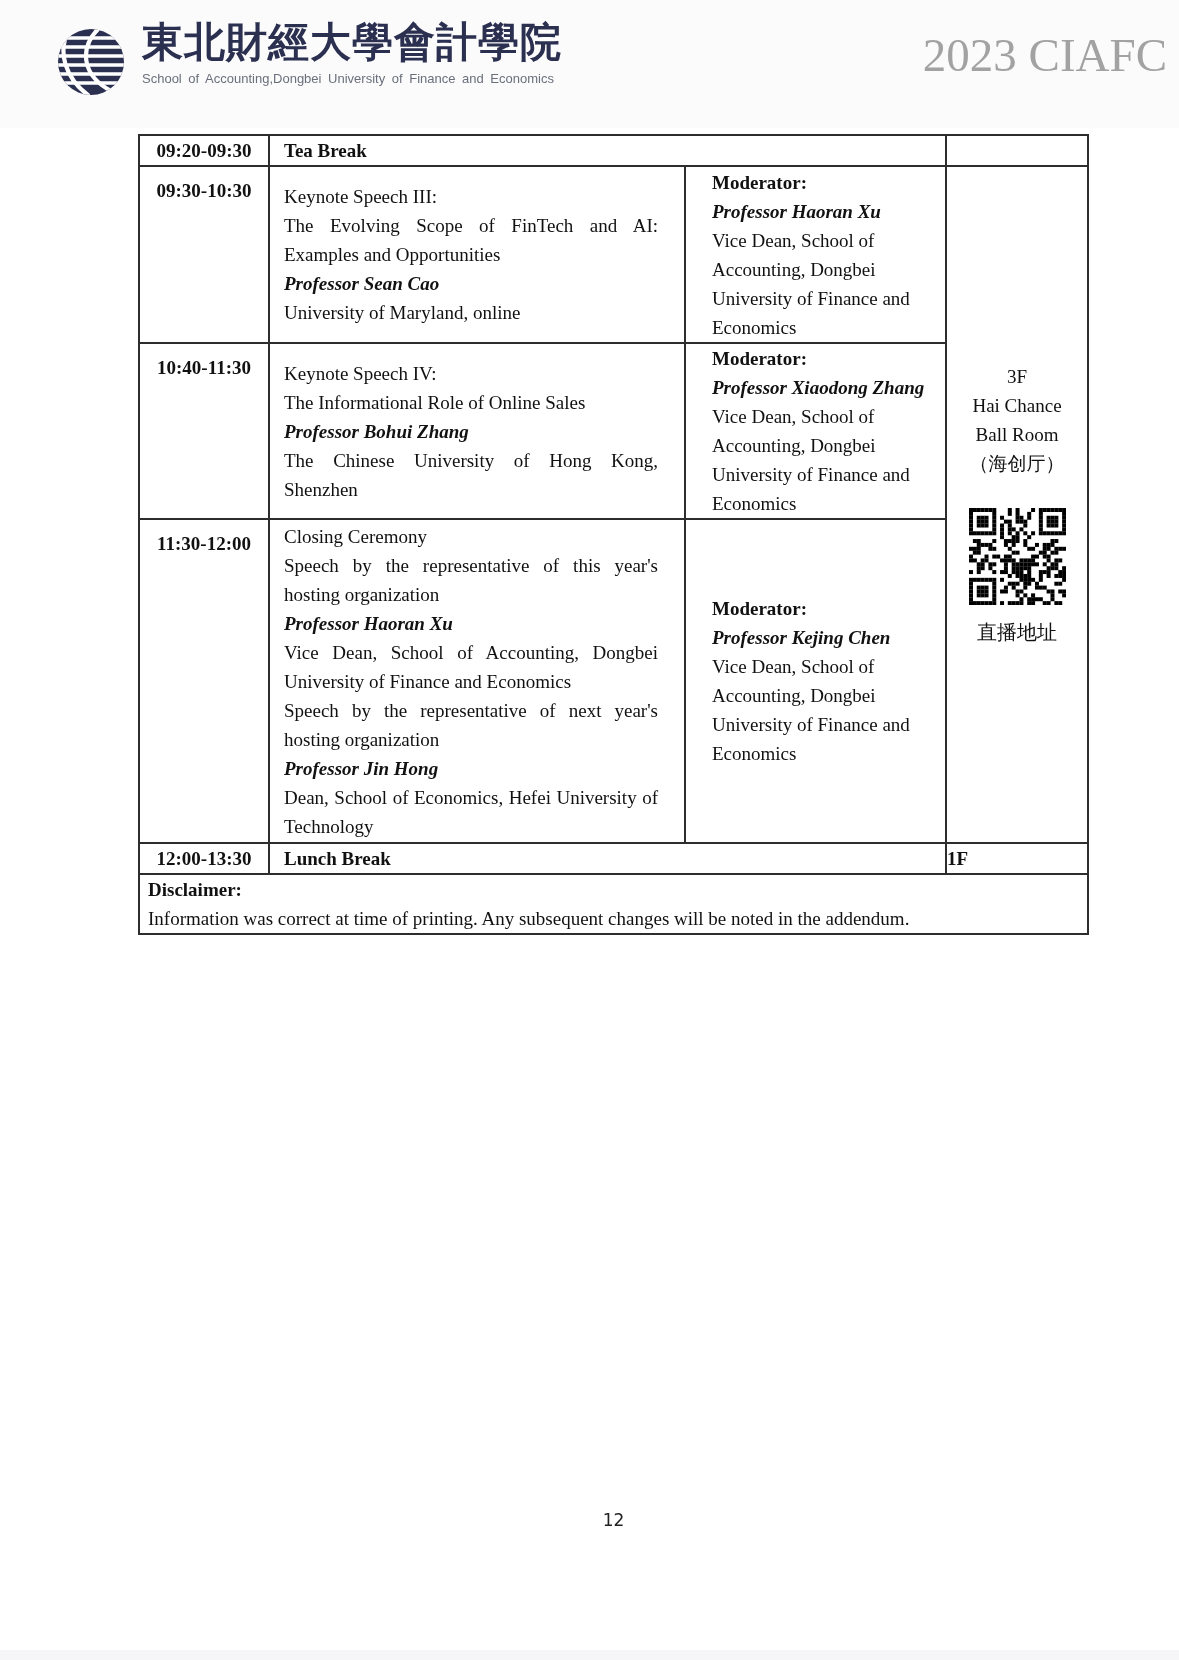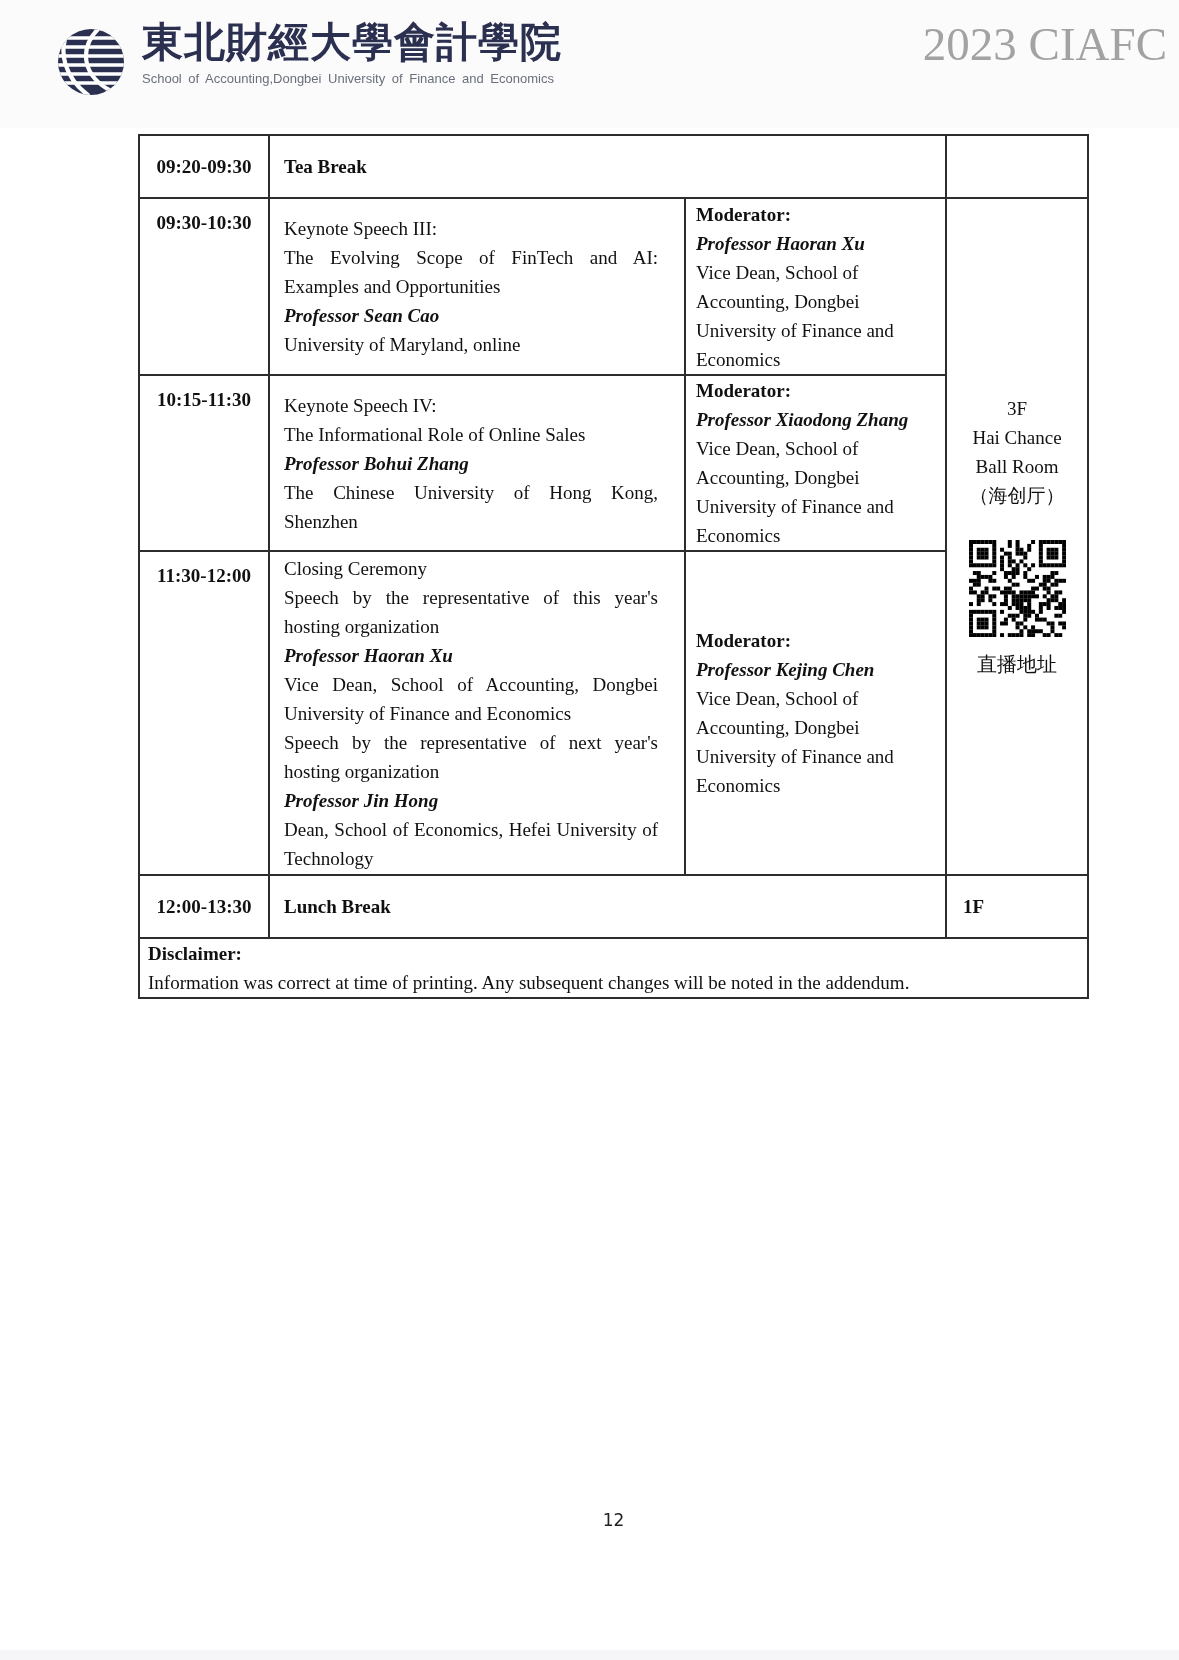--- a/index.html
+++ b/index.html
@@ -10,33 +10,33 @@
   }
   
   .header-band{position:absolute;top:0;left:0;width:1179px;height:128px;background:#fbfbfc;}
   .logo{position:absolute;left:55px;top:18px;display:flex;align-items:flex-start;gap:15px;}
   .globe-wrap{width:72px;height:72px;margin-top:8px;}
   .logo-text{display:flex;flex-direction:column;}
   .logo-cn{font-size:41px;line-height:48px;font-weight:bold;color:#2b3050;letter-spacing:1px;
            font-family:"DejaVu Serif","Liberation Serif",serif;}
   .logo-en{font-size:13px;line-height:16px;margin-top:5px;color:#6a6f7b;word-spacing:3px;
            font-family:"Liberation Sans","DejaVu Sans",sans-serif;}
-  .conf-mark{position:absolute;top:16px;right:12px;font-size:47px;line-height:56px;color:#a2a2a2;
+  .conf-mark{position:absolute;top:27px;right:12px;font-size:47px;line-height:56px;color:#a2a2a2;
              font-family:"Liberation Serif",serif;margin-left:20px;}
   
   table.schedule{position:absolute;left:138px;top:134px;width:949px;border-collapse:collapse;table-layout:fixed;}
-  .schedule td{border:2px solid #2d2d2d;font-size:19px;line-height:29px;vertical-align:middle;padding:16px;overflow:hidden;}
+  .schedule td{border:2px solid #2d2d2d;font-size:19px;line-height:29px;vertical-align:middle;padding:0;overflow:hidden;}
   .schedule td.time{font-weight:bold;text-align:center;}
   .schedule td.time.top{vertical-align:top;padding-top:9px;}
   .schedule td.break-cell{font-weight:bold;padding-left:14px;}
   .schedule td.session{padding:0 26px 0 14px;}
   .session .just{text-align:justify;}
   .session .b{font-weight:normal;}
   .session .bi{font-weight:bold;font-style:italic;}
-  .schedule td.moderator{padding:0 6px 0 10px;}
+  .schedule td.moderator{padding:0 6px 0 26px;}
   .moderator .label{font-weight:bold;}
   .moderator .name{font-weight:bold;font-style:italic;}
   .schedule td.venue{text-align:center;padding:0 4px;}
   .venue .b{font-weight:normal;}
   .qr-wrap{width:97px;height:97px;margin:30px auto 0;}
   .qr-wrap svg{display:block;}
   .qr-caption{margin-top:13px;font-size:20px;}
   .schedule td.loc-small{text-align:left;font-weight:bold;}
   .schedule td.disclaimer{padding:0 0 0 8px;line-height:29px;}
   .disclaimer .label{font-weight:bold;}
@@ -416,21 +416,21 @@
               <rect x="77.60" y="93.12" width="4.00" height="4.00" fill="#000"></rect>
               <rect x="85.36" y="93.12" width="4.00" height="4.00" fill="#000"></rect>
               <rect x="89.24" y="93.12" width="4.00" height="4.00" fill="#000"></rect>
             </svg>
       </div>
       <div class="qr-caption">直播地址</div>
     </td>
   </tr>
 
   <tr style="height:173px">
-    <td class="time top">10:15-11:30</td>
+    <td class="time top">10:40-11:30</td>
     <td class="session">
       <div class="b">Keynote Speech IV:</div>
       <div class="just">The Informational Role of Online Sales</div>
       <div class="bi">Professor Bohui Zhang</div>
       <div class="just">The Chinese University of Hong Kong, Shenzhen</div>
     </td>
     <td class="moderator">
       <div class="label">Moderator:</div>
       <div class="name">Professor Xiaodong Zhang</div>
       <div>Vice Dean, School of Accounting, Dongbei University of Finance and Economics</div>

